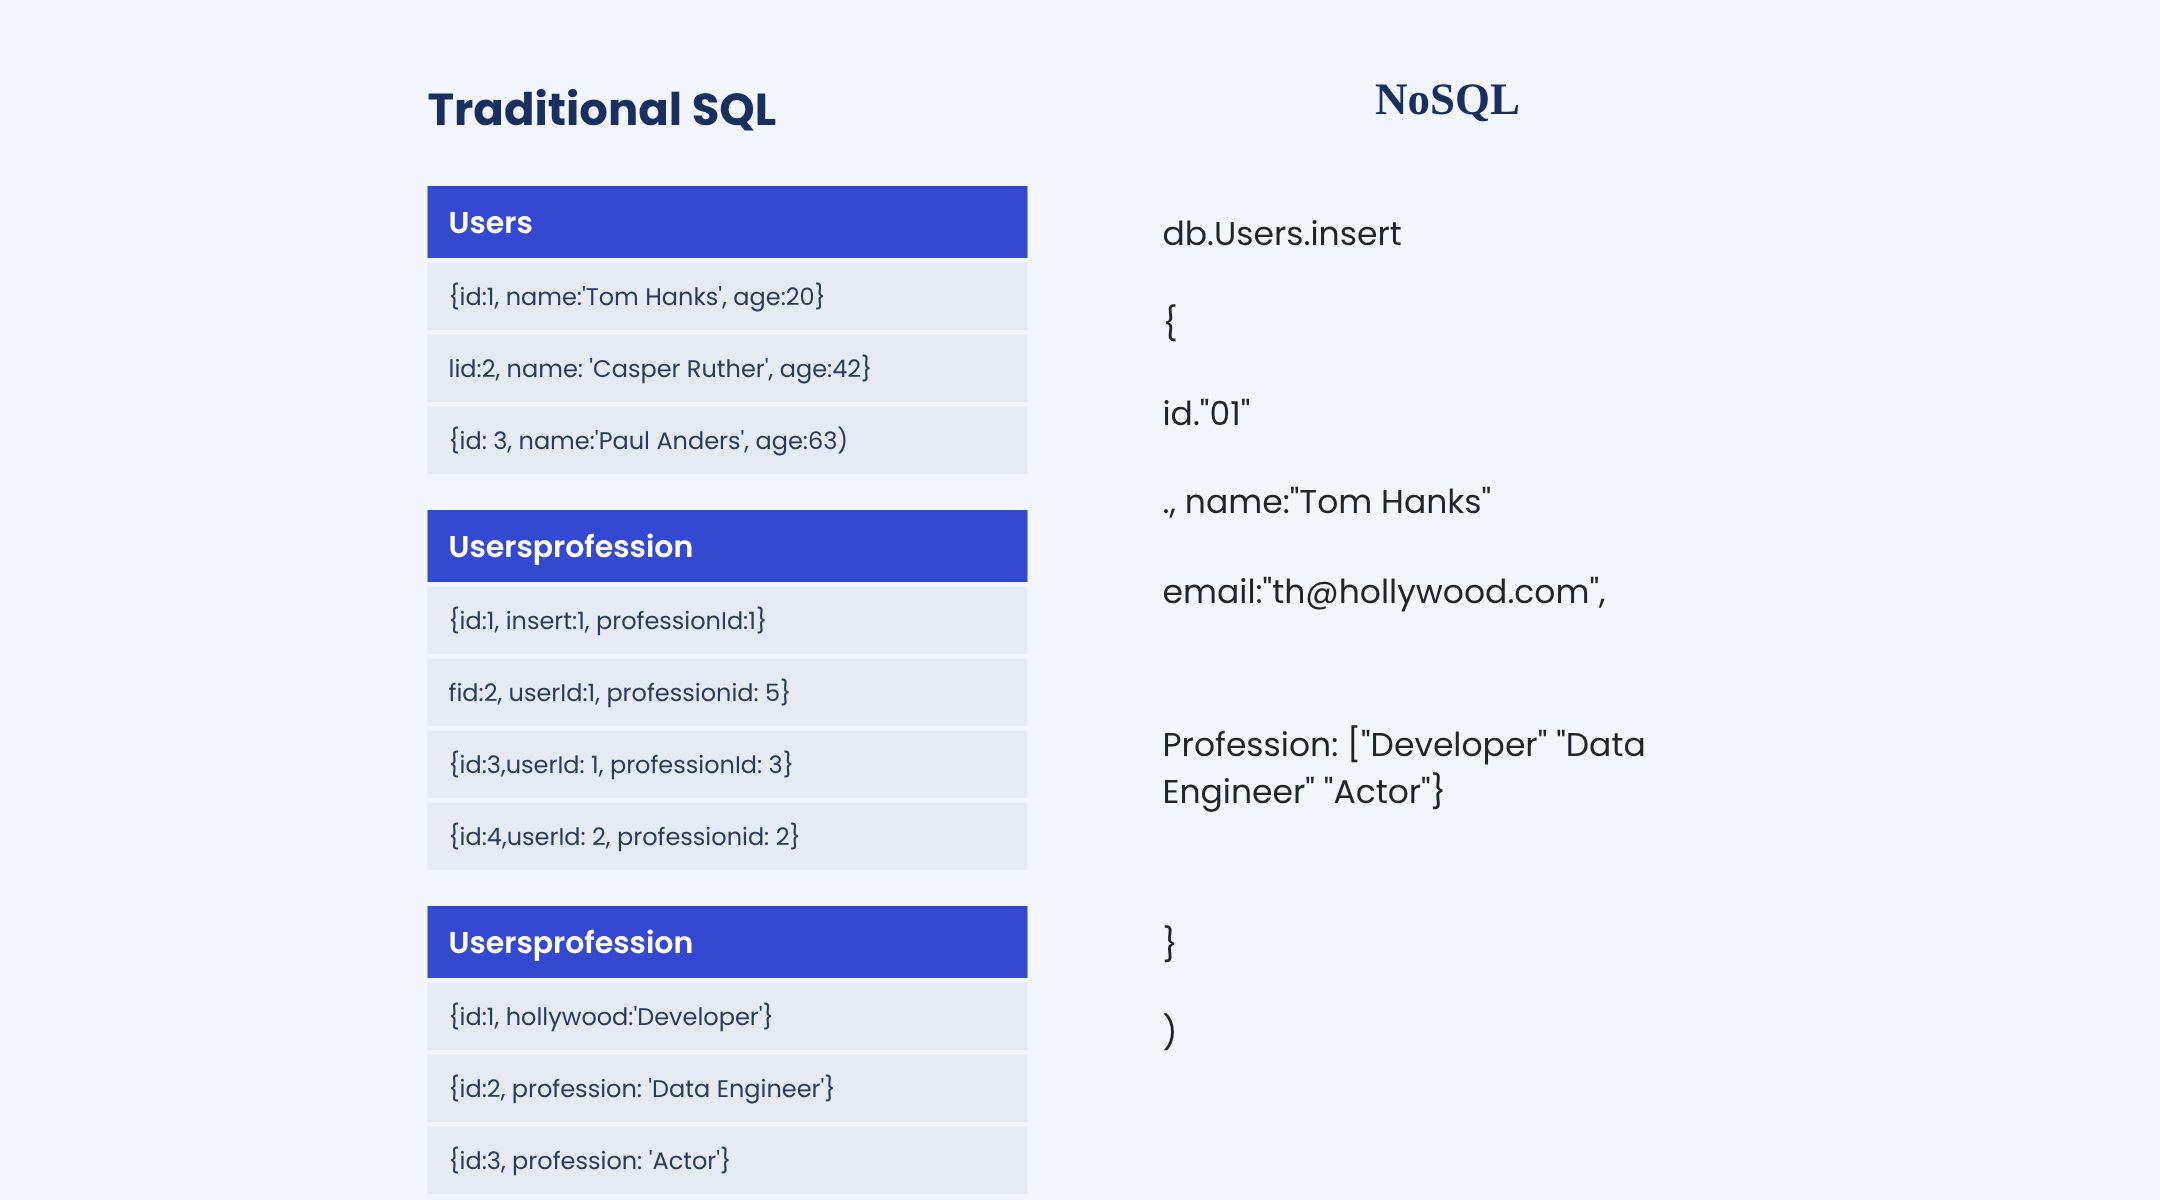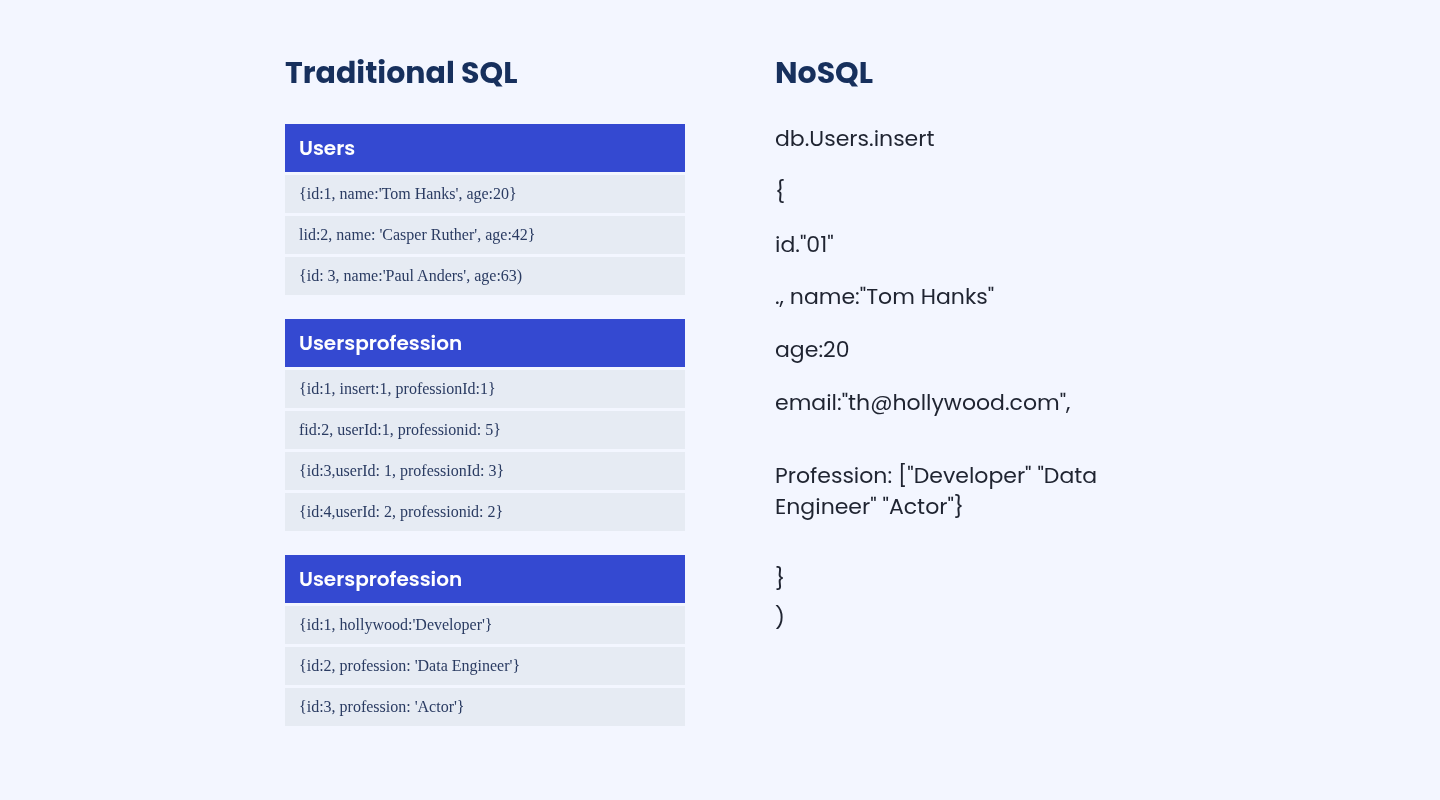--- a/index.html
+++ b/index.html
@@ -34,48 +34,49 @@
     .title {
       font-size: 30px;
       font-weight: 700;
       color: #17305d;
       margin-bottom: 28px;
     }
     .title-sql {
       text-align: left;
     }
     .title-nosql {
-      text-align: left;
+      text-align: center;
+      font-family: Liberation Serif, serif;
     }
     .table {
       margin-bottom: 24px;
     }
     .thead {
       background: #3449d1;
       color: #ffffff;
       font-weight: 600;
       font-size: 20px;
       padding: 9px 14px;
       border-radius: 0;
     }
     .trow {
       background: #e6ebf3;
       color: #2a3b62;
       font-size: 16px;
       padding: 10px 14px;
       margin-top: 3px;
-      font-family: Liberation Serif, serif;
     }
     .code {
       color: #1f2431;
       font-size: 22px;
       line-height: 1.4;
     }
     .code .line {
       margin-bottom: 22px;
+      margin-top: 29px;
     }
     .code .line.tight {
       margin-bottom: 8px;
     }
     .code .gap {
       height: 20px;
     }
   </style>
 </head>
 <body>
@@ -108,21 +109,20 @@
     </div>
   </div>
 
   <div class="col col-nosql">
     <div class="title title-nosql">NoSQL</div>
     <div class="code">
       <div class="line">db.Users.insert</div>
       <div class="line">{</div>
       <div class="line">id."01"</div>
       <div class="line">., name:"Tom Hanks"</div>
-      <div class="line">age:20</div>
       <div class="line">email:"th@hollywood.com",</div>
       <div class="gap"></div>
       <div class="line">Profession: ["Developer" "Data Engineer" "Actor"}</div>
       <div class="gap"></div>
       <div class="line tight">}</div>
       <div class="line">)</div>
     </div>
   </div>
 
 </div>

